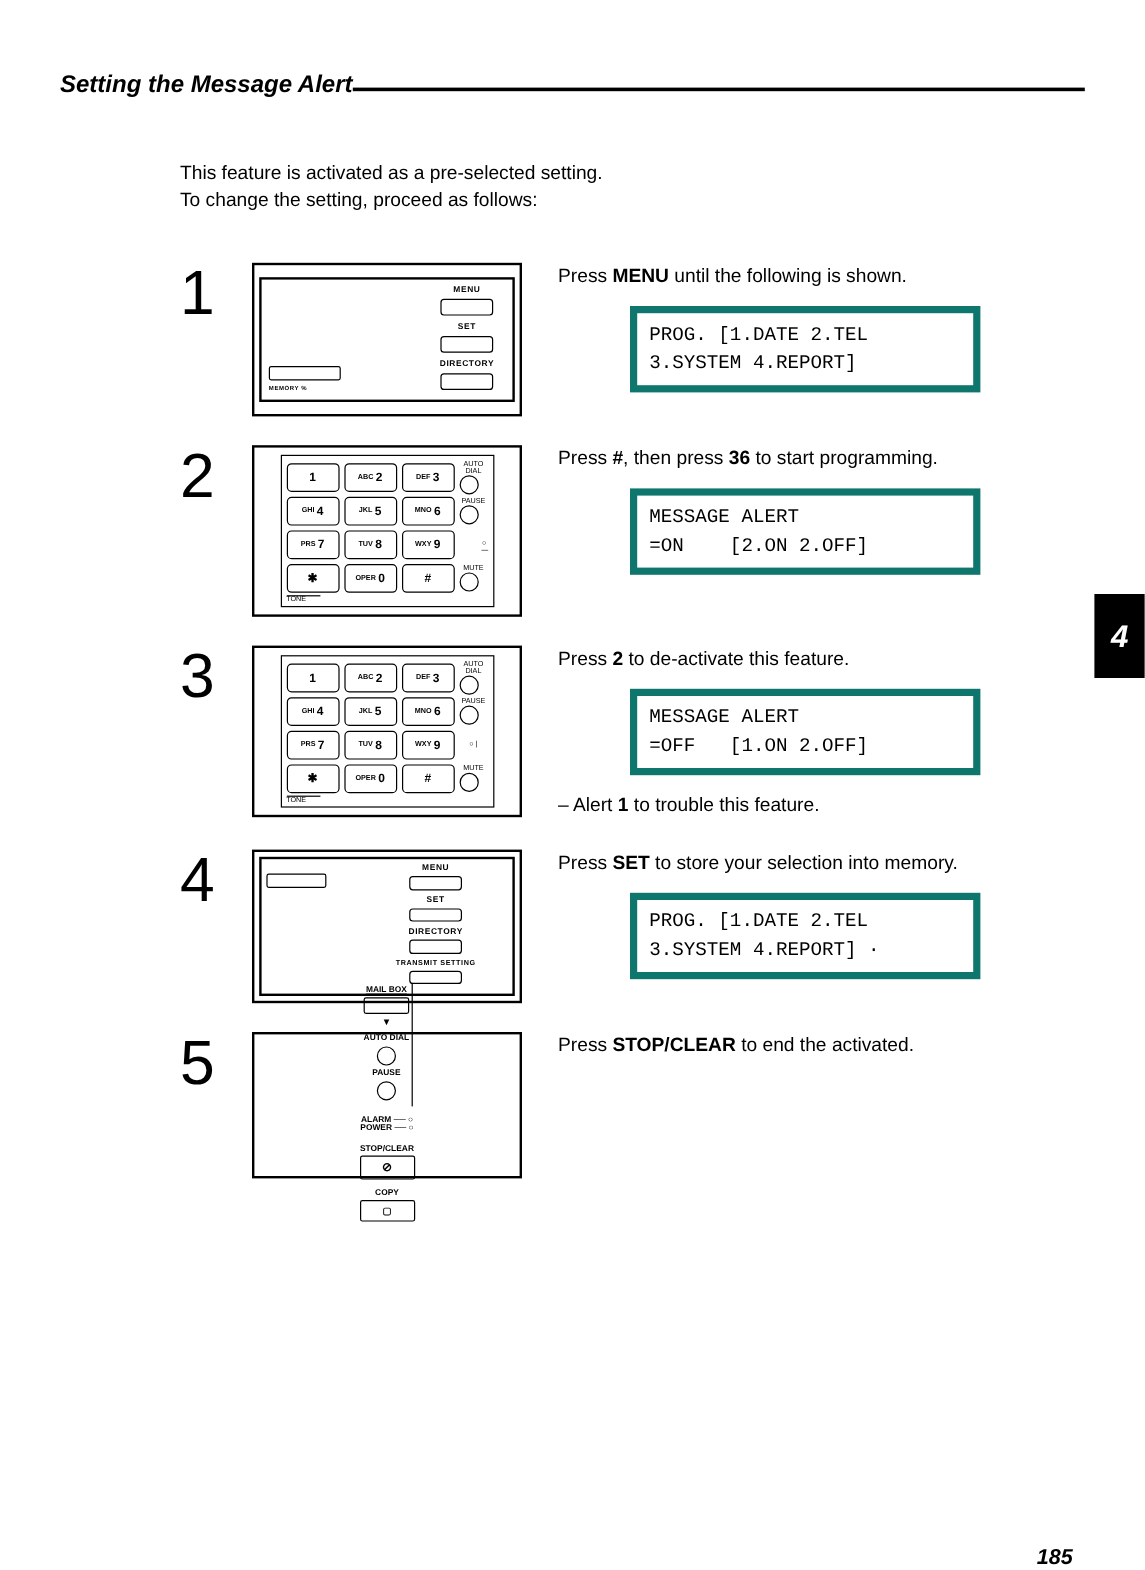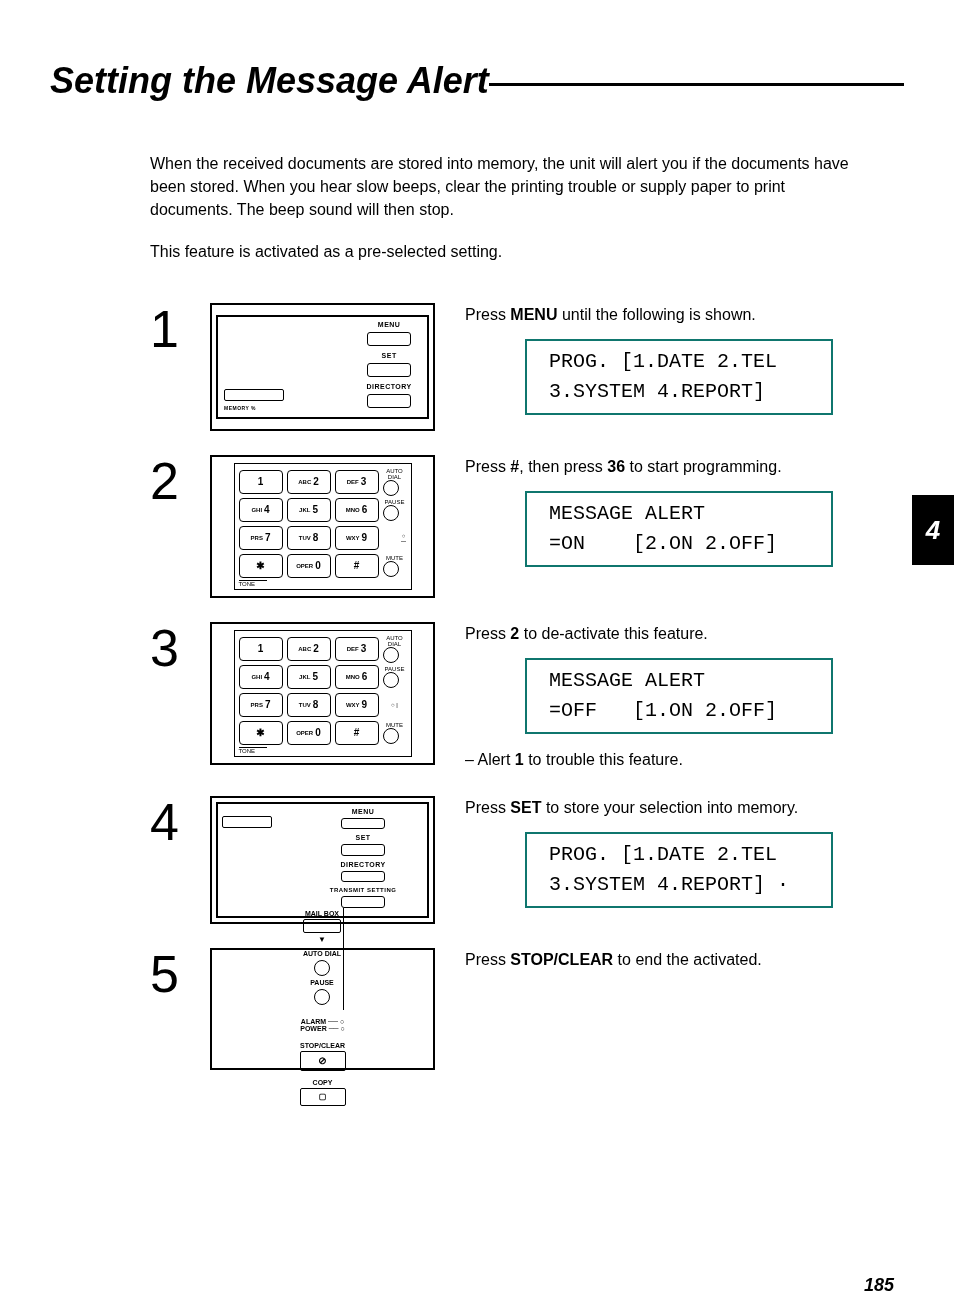--- a/index.html
+++ b/index.html
@@ -14,21 +14,21 @@
     padding: 60px 50px 30px 50px;
     position: relative;
     min-height: 1248px;
   }
   .title-row {
     display: flex;
     align-items: center;
     margin-bottom: 50px;
   }
   .title {
-    font-size: 36px;
+    font-size: 20px;
     font-weight: bold;
     font-style: italic;
     margin-right: 0;
     white-space: nowrap;
   }
   .title-rule {
     flex: 1;
     border-top: 3px solid #000;
     margin-top: 6px;
   }
@@ -64,24 +64,24 @@
     flex-direction: column;
     align-items: center;
     justify-content: center;
   }
   .step-body {
     flex: 1;
     font-size: 16px;
     line-height: 1.5;
   }
   .lcd {
-    border: 2px solid #0f766e;
+    border: 6px solid #0f766e;
     font-family: "Courier New", monospace;
-    font-size: 20px;
-    padding: 6px 22px;
+    font-size: 16px;
+    padding: 6px 10px;
     margin: 12px 0 8px 60px;
     display: inline-block;
     white-space: pre;
     min-width: 260px;
   }
   .side-tab {
     position: absolute;
     right: 0;
     top: 495px;
     width: 42px;
@@ -91,21 +91,21 @@
     font-size: 26px;
     font-style: italic;
     font-weight: bold;
     display: flex;
     align-items: center;
     justify-content: center;
   }
   .page-number {
     position: absolute;
     right: 60px;
-    bottom: 42px;
+    bottom: 30px;
     font-size: 18px;
     font-style: italic;
     font-weight: bold;
   }
   
   .btn-rect {
     border: 1.5px solid #000;
     border-radius: 3px;
     width: 42px;
     height: 12px;
@@ -219,23 +219,23 @@
 <body>
 
 <div class="page">
 
   <div class="title-row">
     <div class="title">Setting the Message Alert</div>
     <div class="title-rule"></div>
   </div>
 
   <div class="intro">
-    <p>When the received documents are stored into memory, the unit will alert you if the documents have been stored. When you hear slow beeps, clear the printing trouble or supply paper to print documents. The beep sound will then stop.</p>
     <p>
       <span>This feature is activated as a pre-selected setting.</span><br>
+      <span>To change the setting, proceed as follows:</span>
     </p>
   </div>
 
   <div class="steps">
 
     <div class="step">
       <div class="step-num">1</div>
       <div class="diagram d1">
         <div class="d1-inner">
           <div class="d1-left">

